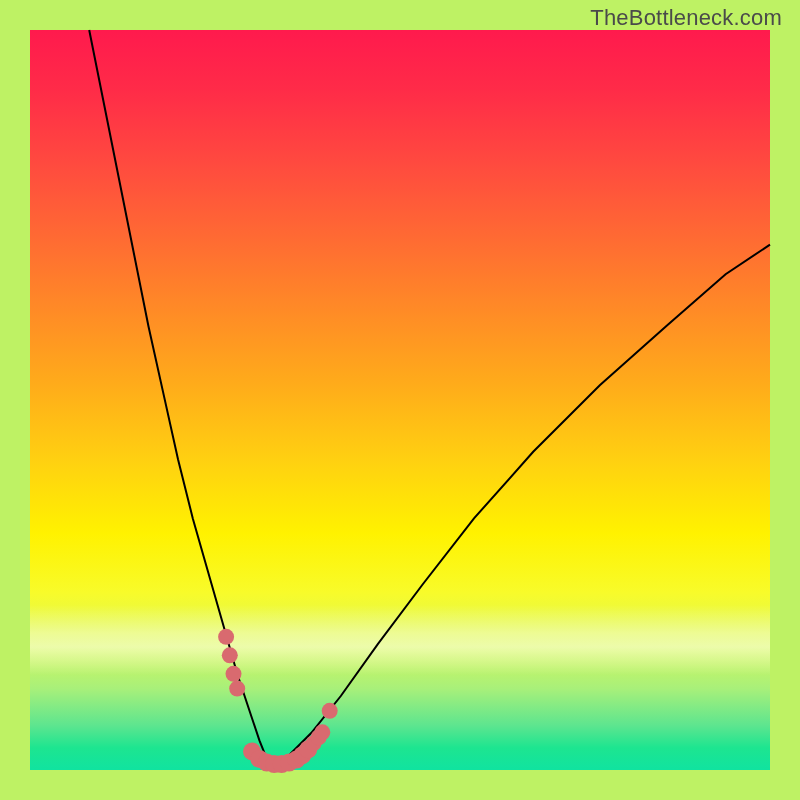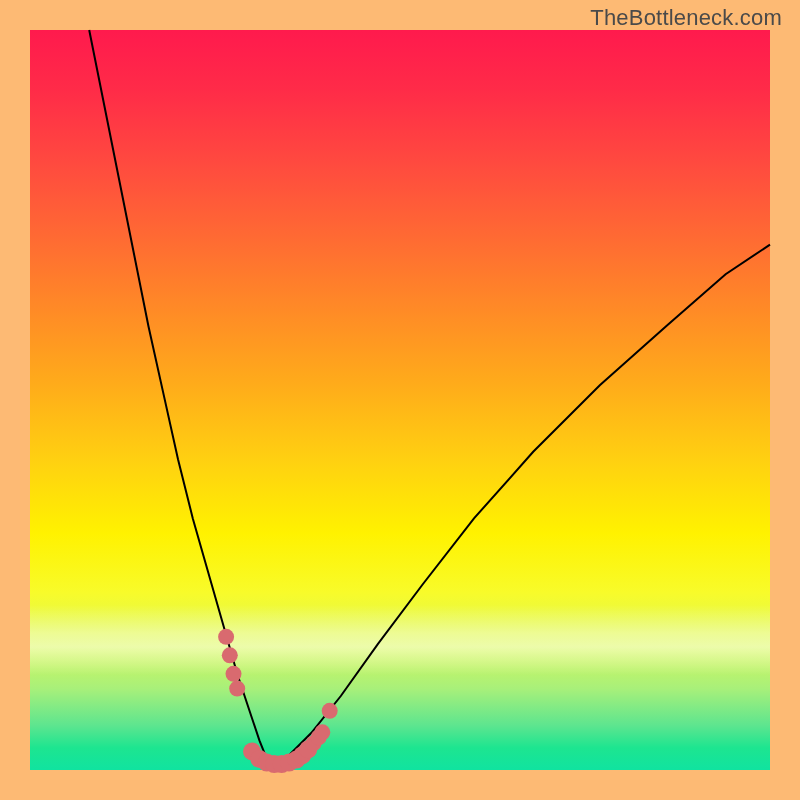--- a/index.html
+++ b/index.html
@@ -7,21 +7,21 @@
     padding: 0;
     width: 800px;
     height: 800px;
     overflow: hidden;
     background: #000;
     font-family: Arial, Helvetica, sans-serif;
   }
   .frame {
     position: absolute;
     inset: 0;
-    background: #fdba74;
+    background: #bef264;
   }
   .plot {
     position: absolute;
     
     left: 30px;
     top: 30px;
     width: 740px;
     height: 740px;
     
     background: linear-gradient(to bottom,

